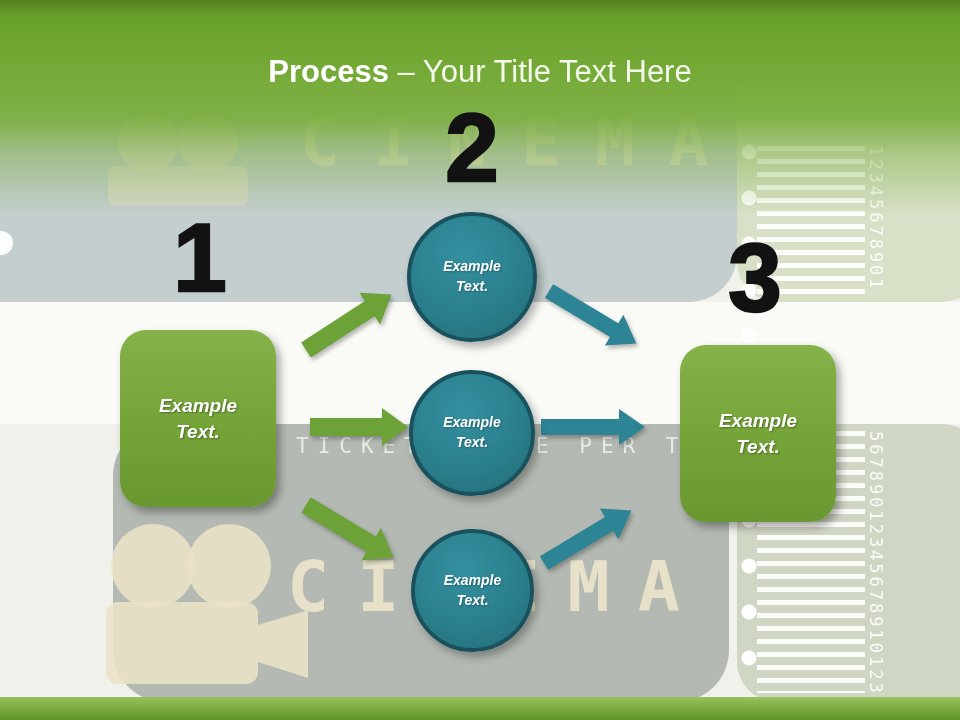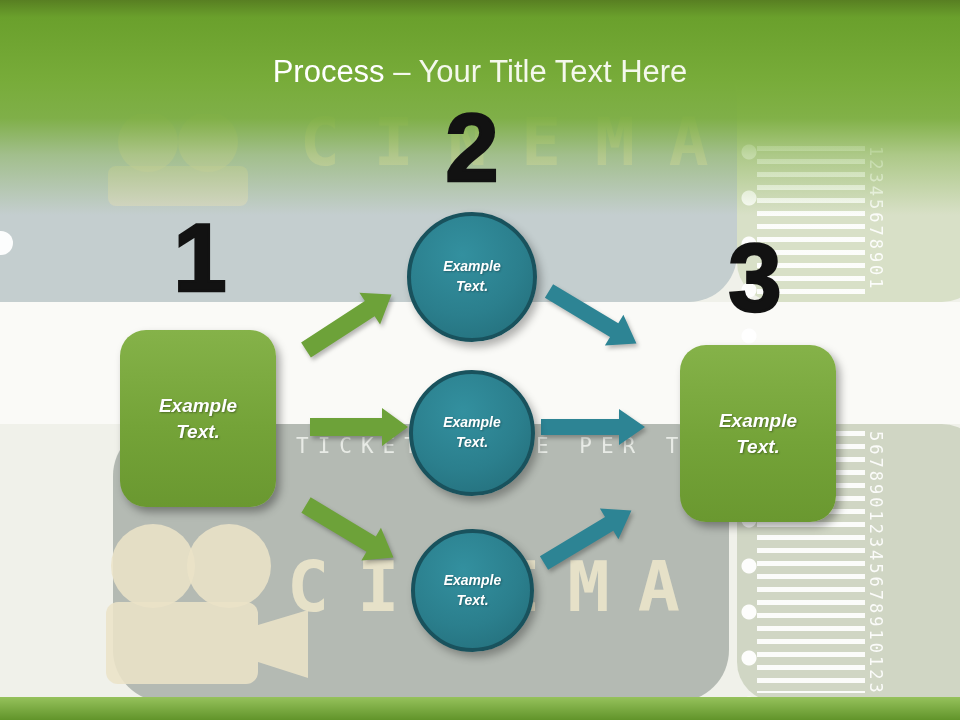--- a/index.html
+++ b/index.html
@@ -45,21 +45,21 @@
              background-image:radial-gradient(circle at 9px 10px,rgba(255,255,255,.95) 7px,rgba(255,255,255,0) 8px);
              background-size:18px 46px;background-repeat:repeat-y;}
   .edge-dot{left:-11px;top:231px;width:24px;height:24px;border-radius:50%;
             background:rgba(255,255,255,.95);z-index:2;}
 
   
   .header{left:0;top:0;width:960px;height:215px;z-index:3;
           background:linear-gradient(180deg,#587f22 0%,#6aa02c 8%,#78ac3a 38%,
                      rgba(120,172,58,.9) 55%,rgba(120,172,58,.45) 72%,rgba(120,172,58,0) 100%);}
   .title{position:absolute;left:0;top:54px;width:100%;text-align:center;color:#fff;font-size:31px;}
-  .title .t-bold{font-weight:normal;}
+  .title .t-bold{font-weight:bold;}
   .title .t-rest{font-weight:400;color:#f4f8ec;}
   .bottom-bar{left:0;top:697px;width:960px;height:23px;z-index:3;
               background:linear-gradient(180deg,#96c25c,#61942a);}
 
   
   .step-num{font-weight:bold;font-size:96px;line-height:1;color:#121212;z-index:5;
             width:64px;text-align:center;-webkit-text-stroke:2.5px #121212;}
   .num-1{left:168px;top:210px;}
   .num-2{left:440px;top:100px;}
   .num-3{left:723px;top:230px;}

